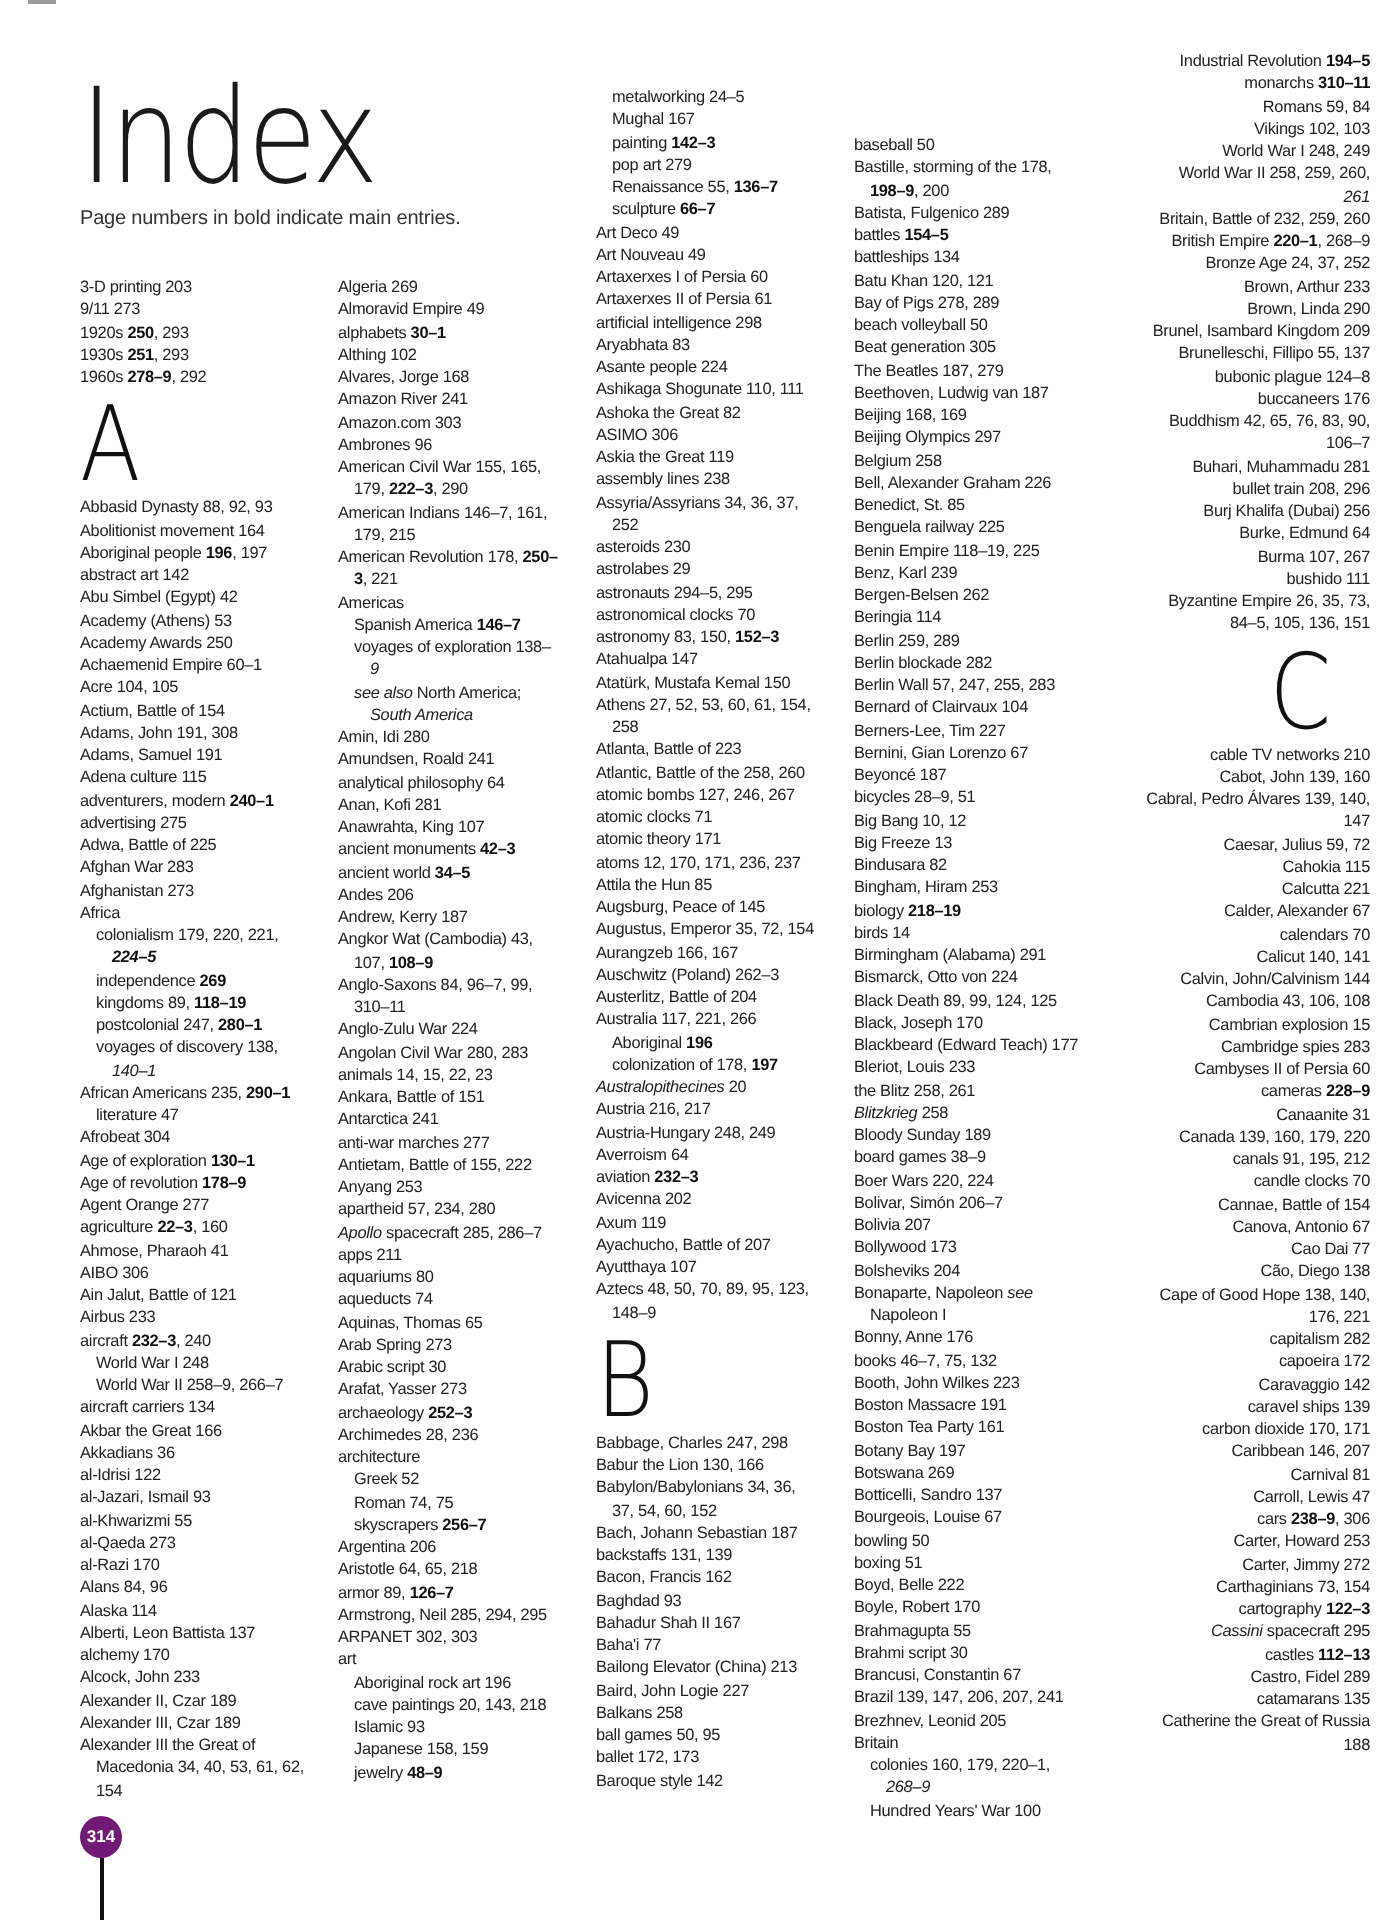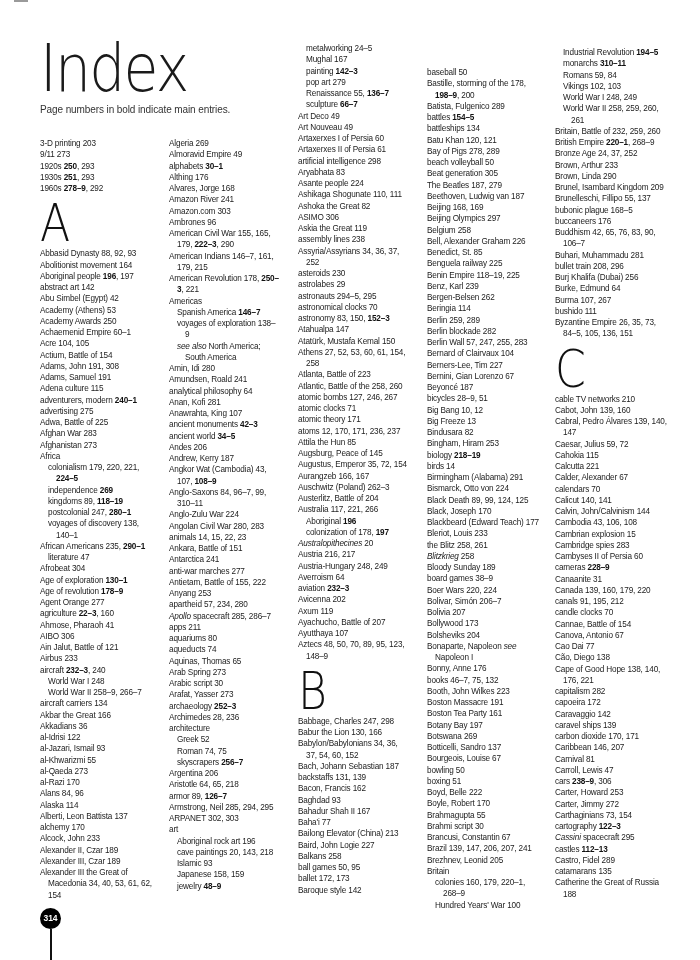--- a/index.html
+++ b/index.html
@@ -8,33 +8,33 @@
   .top-mark { position: absolute; left: 14px; top: 0; width: 14px; height: 2px; background: #9a9a9a; }
   .title { position: absolute; left: 40px; top: 36px; font-size: 66px; font-weight: 300;
            letter-spacing: -2px; line-height: 1; color: #1a1a1a;
            font-family: "DejaVu Sans", sans-serif; font-weight: 200; transform: scaleX(0.86); transform-origin: left top; }
   .subtitle { position: absolute; left: 40px; top: 104px; font-size: 10px; color: #333; letter-spacing: -0.1px; }
   .col { position: absolute; width: 130px; font-size: 8.2px; line-height: 11.25px; color: #222; letter-spacing: -0.15px; }
   .col .e { white-space: nowrap; }
   .e.l0 { padding-left: 0; }
   .e.l1 { padding-left: 8px; }
   .cont { padding-left: 8px; }
-  .l1 .cont { padding-left: 8px; }
+  .l1 .cont { padding-left: 8px; font-style: italic; }
   b { font-weight: 700; color: #111; }
   i { font-style: italic; }
   .letter { font-family: "DejaVu Sans", sans-serif; font-weight: 200; font-size: 52px; line-height: 46px;
             height: 46px; margin: 6px 0 2px 0; transform: scaleX(0.85); transform-origin: left top; color: #111; }
   .page-marker { position: absolute; left: 40px; top: 908px; width: 21px; height: 21px; border-radius: 50%;
-                 background: #000000; color: #fff; font-size: 8.5px; font-weight: 700; text-align: center; line-height: 21px; }
+                 background: #701a75; color: #fff; font-size: 8.5px; font-weight: 700; text-align: center; line-height: 21px; }
   .page-stem { position: absolute; left: 50px; top: 929px; width: 2px; height: 31px; background: #111; }
   .col1 { left: 40px; top: 138px; }
   .col2 { left: 169px; top: 138px; }
   .col3 { left: 298px; top: 43px; }
   .col4 { left: 427px; top: 43px; margin-top: 24px; }
-  .col5 { left: 555px; top: 47px; }
+  .col5 { left: 555px; top: 25px; text-align: right; }
 </style>
 </head>
 <body>
 
 <div class="top-mark"></div>
 <h1 class="title" style="margin:0;">Index</h1>
 <div class="subtitle">Page numbers in bold indicate main entries.</div>
 
 <div class="col col1">
     <div class="e l0">
@@ -224,21 +224,21 @@
     <div class="e l0">
       <div>Algeria 269</div>
     </div>
     <div class="e l0">
       <div>Almoravid Empire 49</div>
     </div>
     <div class="e l0">
       <div>alphabets <b>30–1</b></div>
     </div>
     <div class="e l0">
-      <div>Althing 176</div>
+      <div>Althing 102</div>
     </div>
     <div class="e l0">
       <div>Alvares, Jorge 168</div>
     </div>
     <div class="e l0">
       <div>Amazon River 241</div>
     </div>
     <div class="e l0">
       <div>Amazon.com 303</div>
     </div>
@@ -873,21 +873,21 @@
     <div class="e l0">
       <div>Brown, Linda 290</div>
     </div>
     <div class="e l0">
       <div>Brunel, Isambard Kingdom 209</div>
     </div>
     <div class="e l0">
       <div>Brunelleschi, Fillipo 55, 137</div>
     </div>
     <div class="e l0">
-      <div>bubonic plague 168–5</div>
+      <div>bubonic plague 124–8</div>
     </div>
     <div class="e l0">
       <div>buccaneers 176</div>
     </div>
     <div class="e l0">
       <div>Buddhism 42, 65, 76, 83, 90,</div>
       <div class="cont">106–7</div>
     </div>
     <div class="e l0">
       <div>Buhari, Muhammadu 281</div>

